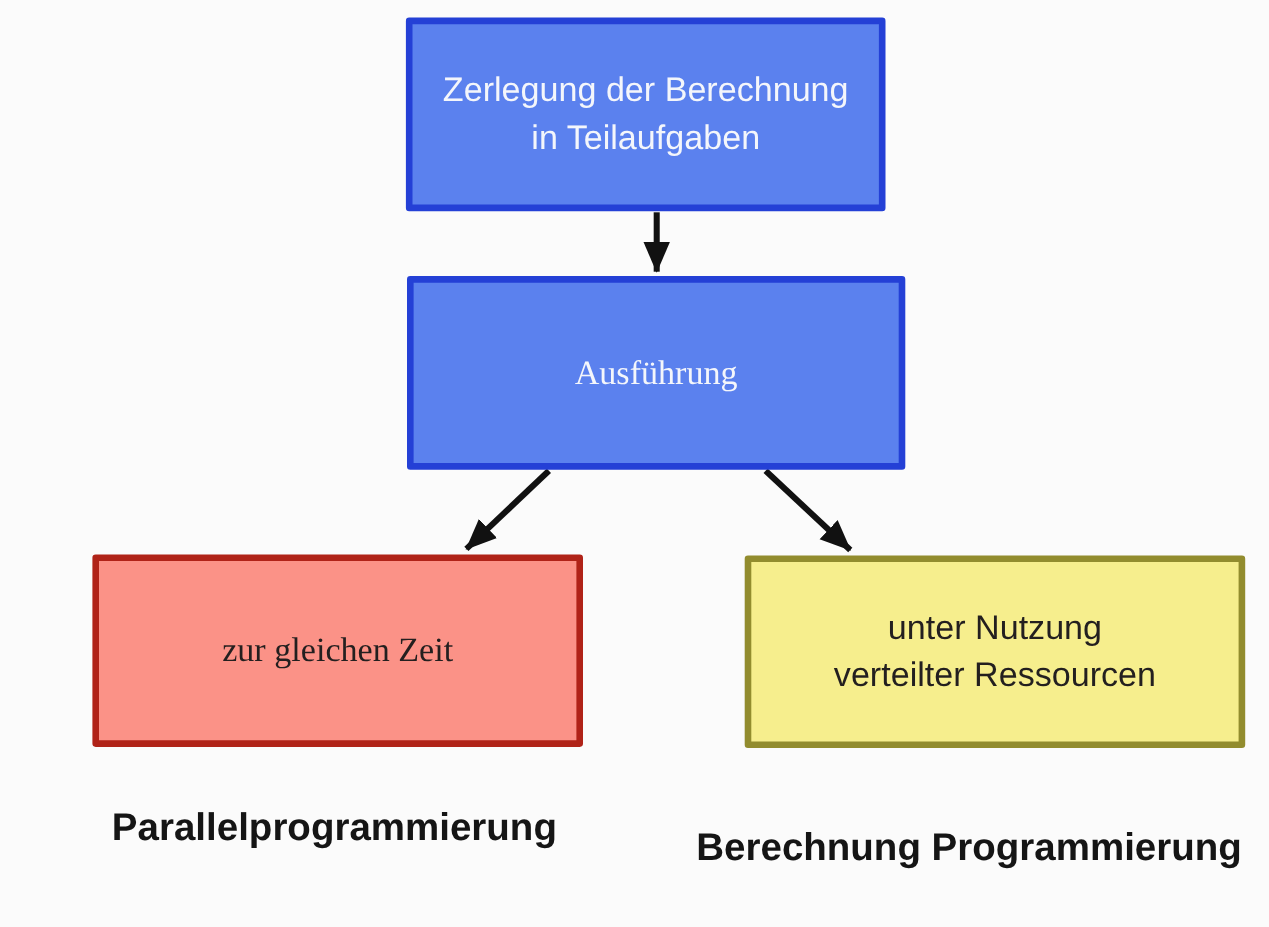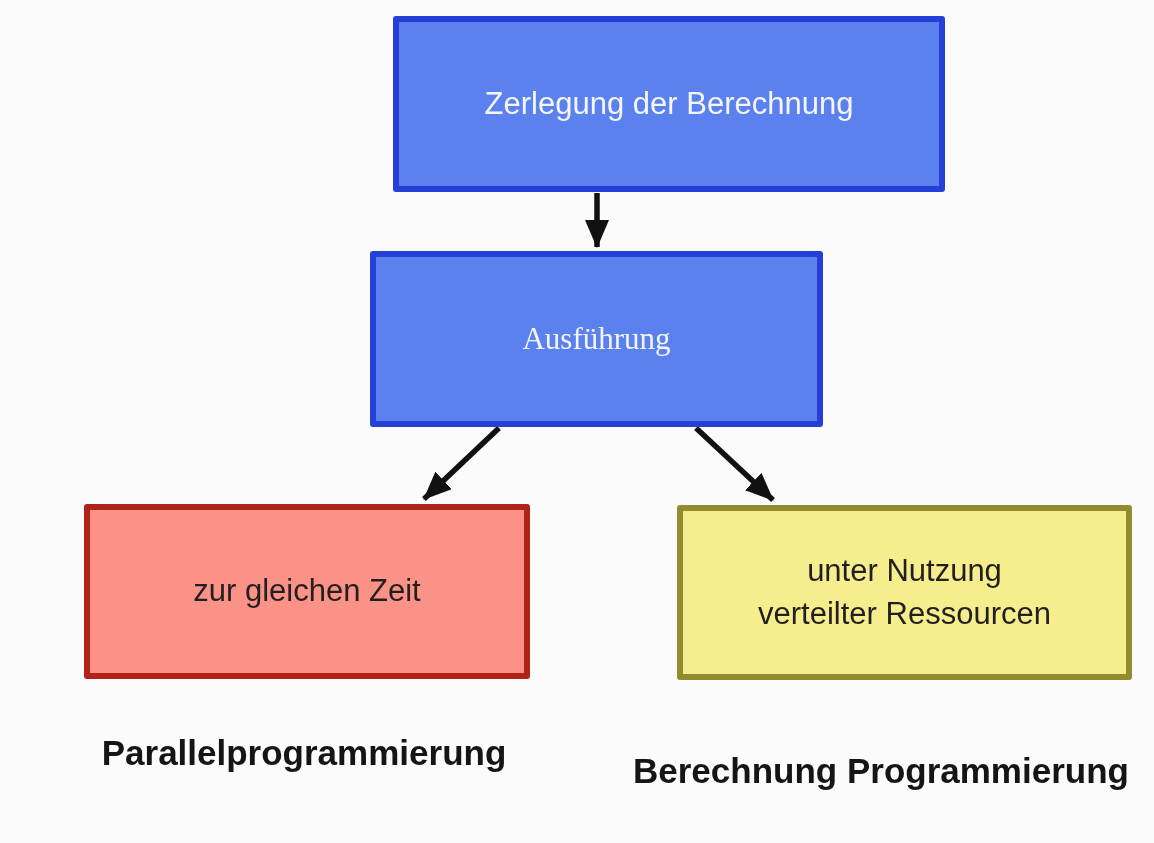--- a/index.html
+++ b/index.html
@@ -25,28 +25,29 @@
 
     .node.blue {
       background: var(--blue-fill, #5b81ee);
       border: 6px solid var(--blue-border, #2440d6);
       color: var(--box-text-light, #f4f6fb);
     }
     .node.red {
       background: var(--red-fill, #fb9287);
       border: 6px solid var(--red-border, #b02318);
       color: var(--box-text-dark, #231f1f);
+      font-family: Liberation Serif, serif;
     }
     .node.yellow {
       background: var(--yellow-fill, #f6ee8d);
       border: 6px solid var(--yellow-border, #928c2e);
       color: var(--box-text-dark, #231f1f);
     }
 
-    #node-top    { left: 369px; top: 16px;  width: 552px; height: 176px; margin-left: 24px; }
+    #node-top    { left: 369px; top: 16px;  width: 436px; height: 176px; }
     #node-mid    { left: 370px; top: 251px; width: 453px; height: 176px; font-family: Liberation Serif, serif; }
     #node-left   { left: 84px;  top: 504px; width: 446px; height: 175px; }
     #node-right  { left: 657px; top: 505px; width: 455px; height: 175px; margin-left: 20px; }
 
     .caption {
       position: absolute; text-align: center;
       font-weight: bold; color: var(--caption-text, #151515);
       font-size: 35px; line-height: 1.42;
     }
     .caption .cline { white-space: nowrap; }
@@ -64,20 +65,21 @@
         <path d="M0,0 L28,12 L0,24 z"></path>
       </marker>
     </defs>
     <line x1="597" y1="193" x2="597" y2="247" marker-end="url(#arrowhead)"></line>
     <line x1="499" y1="428" x2="424" y2="499" marker-end="url(#arrowhead)"></line>
     <line x1="696" y1="428" x2="773" y2="500" marker-end="url(#arrowhead)"></line>
   </svg>
 
   <div class="node blue" id="node-top">
     <div class="nline">Zerlegung der Berechnung</div>
+    <div class="nline">in Teilaufgaben</div>
   </div>
 
   <div class="node blue" id="node-mid">
     <div class="nline">Ausführung</div>
   </div>
 
   <div class="node red" id="node-left">
     <div class="nline">zur gleichen Zeit</div>
   </div>
 

